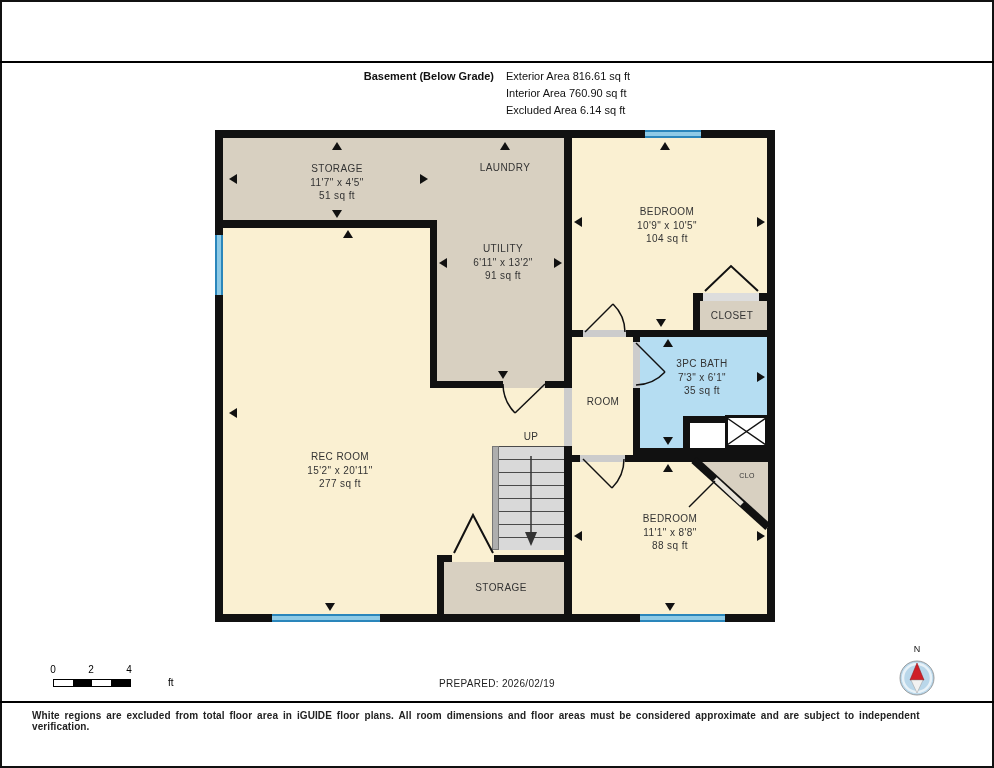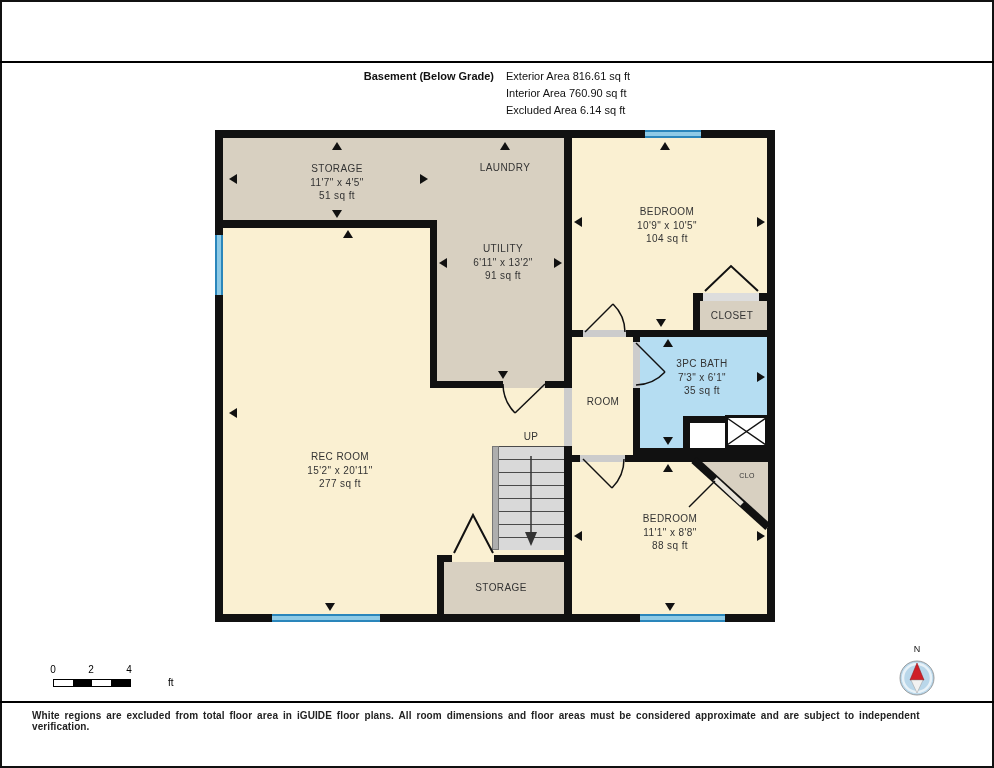--- a/index.html
+++ b/index.html
@@ -208,20 +208,21 @@
   </div>
 
   <div class="abs scalebar">
     <span class="num" style="left:-1px;">0</span>
     <span class="num" style="left:37px;">2</span>
     <span class="num" style="left:75px;">4</span>
     <span class="segwrap"><span class="seg" style="background:#fff;"></span><span class="seg" style="background:#000;"></span><span class="seg" style="background:#fff;"></span><span class="seg" style="background:#000;"></span></span>
     <span class="abs" style="left:90px;top:13px;margin-left:30px;">ft</span>
   </div>
 
+  <div class="abs prepared">PREPARED: 2026/02/19</div>
 
   <div class="abs compass">
     <div class="n">N</div>
     <svg width="44" height="46" viewBox="0 0 44 46" style="position:absolute;top:11px;left:0;">
       <circle cx="22" cy="23" r="17" fill="#b9d7ea" stroke="#888" stroke-width="0.8"></circle>
       <circle cx="22" cy="23" r="14" fill="none" stroke="#e8f2f8" stroke-width="2.5"></circle>
       <polygon points="22,8 15,25 29,25" fill="#cf2027" stroke="#8a1216" stroke-width="0.5"></polygon>
       <polygon points="22,38 16,25 28,25" fill="#f2f2f2" stroke="#9a9a9a" stroke-width="0.5"></polygon>
     </svg>
   </div>

